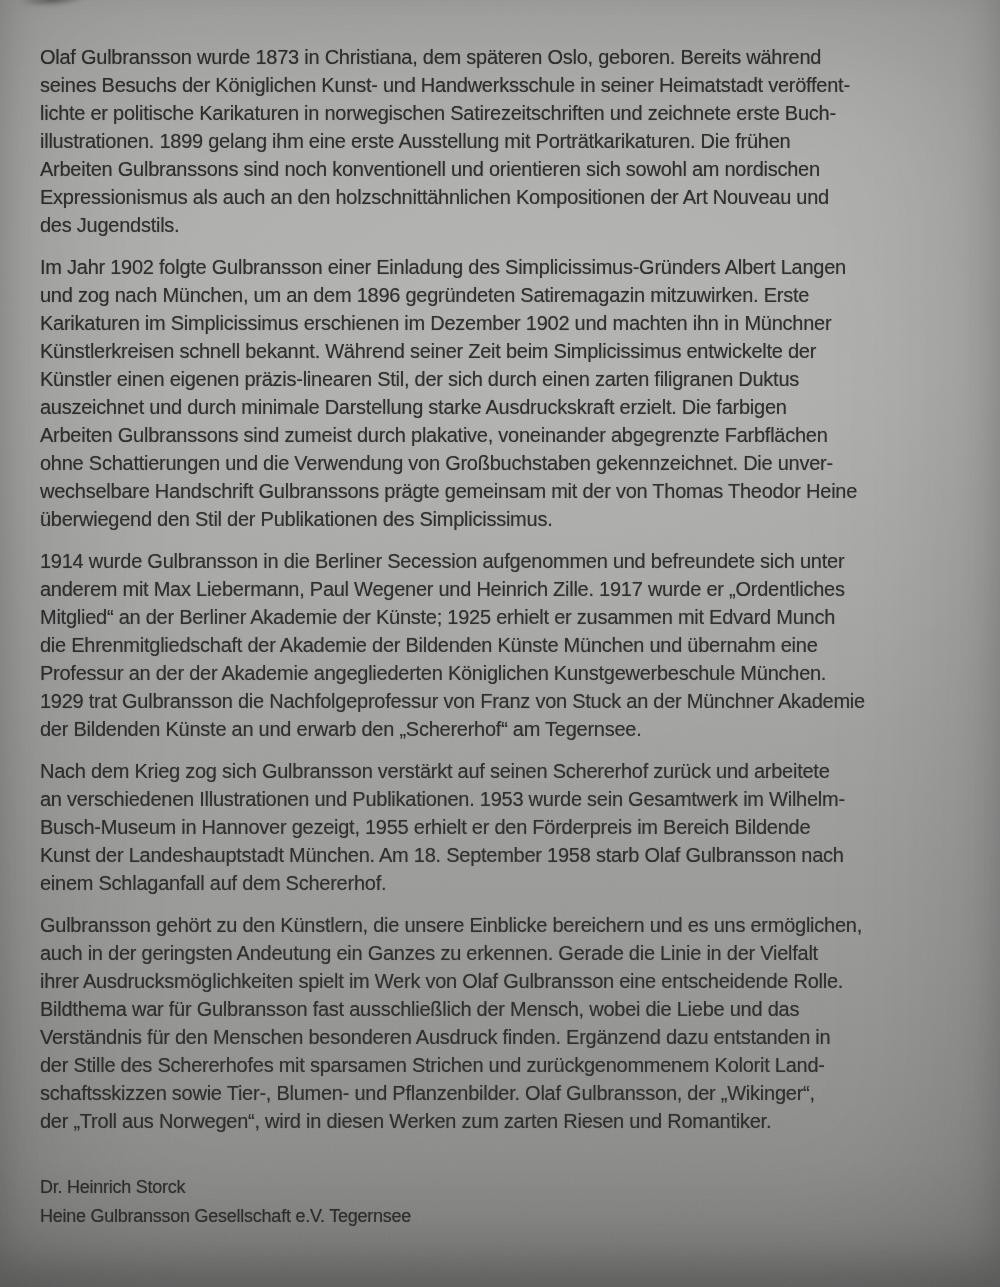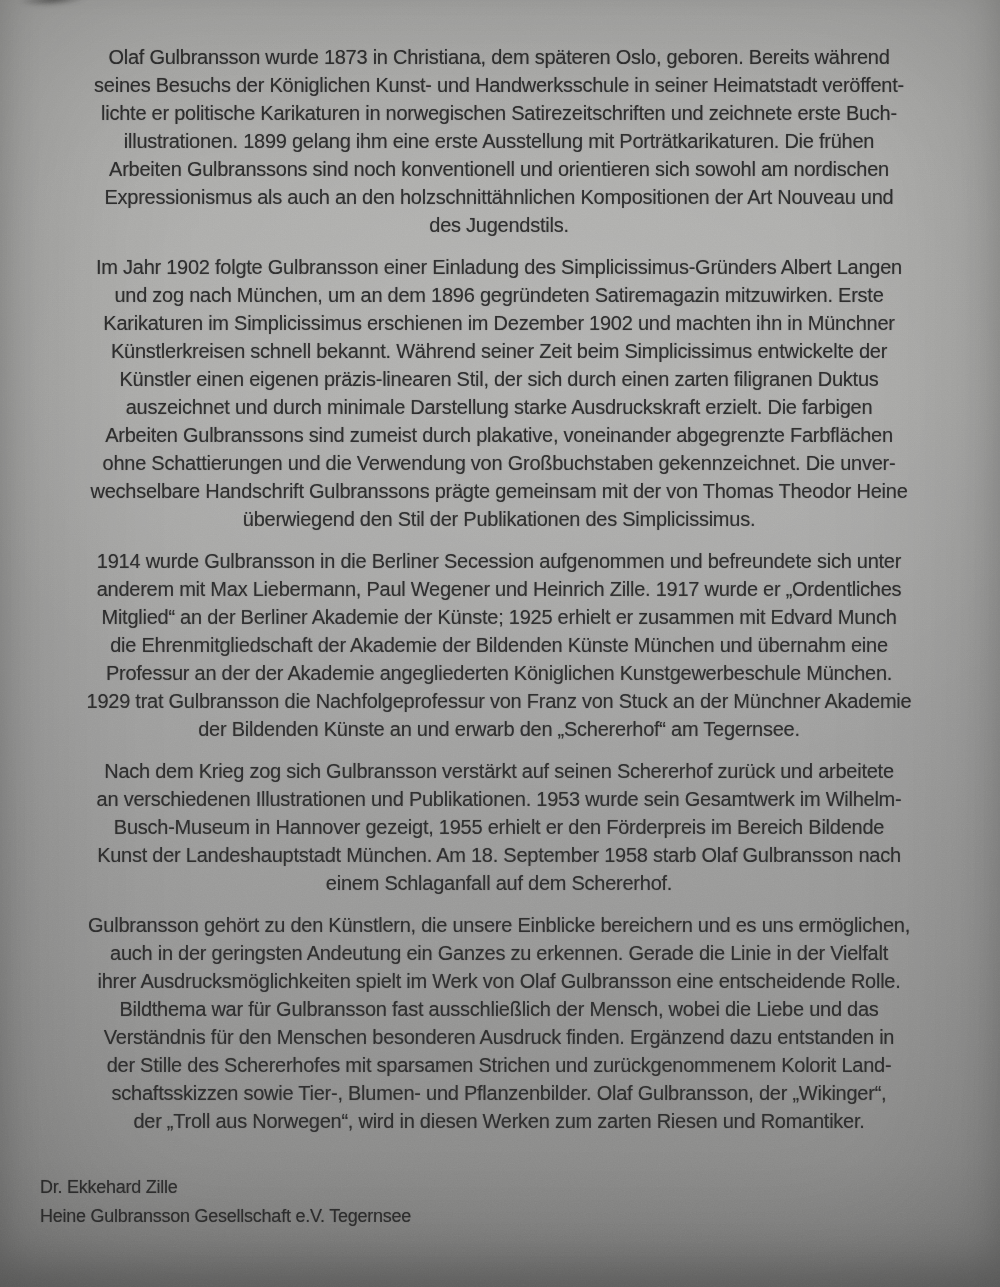--- a/index.html
+++ b/index.html
@@ -24,21 +24,20 @@
     right: 42px;
     color: #2f2f2f;
     font-size: 20px;
     line-height: 28px;
     letter-spacing: -0.25px;
     text-shadow: 0 0 1px rgba(47,47,47,0.55);
   }
   .para {
     white-space: pre-line;
     margin: 0 0 14px 0;
-    text-align: center;
   }
   .signature {
     margin-top: 38px;
     font-size: 18px;
     line-height: 29px;
   }
   .sig-line { white-space: pre-line; }
   .smudge {
     position: absolute;
     top: -4px;
@@ -103,21 +102,21 @@
   <p class="para">Gulbransson gehört zu den Künstlern, die unsere Einblicke bereichern und es uns ermöglichen,
 auch in der geringsten Andeutung ein Ganzes zu erkennen. Gerade die Linie in der Vielfalt
 ihrer Ausdrucksmöglichkeiten spielt im Werk von Olaf Gulbransson eine entscheidende Rolle.
 Bildthema war für Gulbransson fast ausschließlich der Mensch, wobei die Liebe und das
 Verständnis für den Menschen besonderen Ausdruck finden. Ergänzend dazu entstanden in
 der Stille des Schererhofes mit sparsamen Strichen und zurückgenommenem Kolorit Land-
 schaftsskizzen sowie Tier-, Blumen- und Pflanzenbilder. Olaf Gulbransson, der „Wikinger“,
 der „Troll aus Norwegen“, wird in diesen Werken zum zarten Riesen und Romantiker.</p>
 
   <div class="signature">
-    <div class="sig-line">Dr. Ekkehard Zille</div>
+    <div class="sig-line">Dr. Heinrich Storck</div>
     <div class="sig-line">Heine Gulbransson Gesellschaft e.V. Tegernsee</div>
   </div>
 </div>
 
 <svg class="grain" xmlns="http://www.w3.org/2000/svg">
   <filter id="noiseFilter">
     <feTurbulence type="fractalNoise" baseFrequency="0.82" numOctaves="2" stitchTiles="stitch"></feTurbulence>
     <feColorMatrix type="saturate" values="0"></feColorMatrix>
   </filter>
   <rect width="100%" height="100%" filter="url(#noiseFilter)"></rect>

